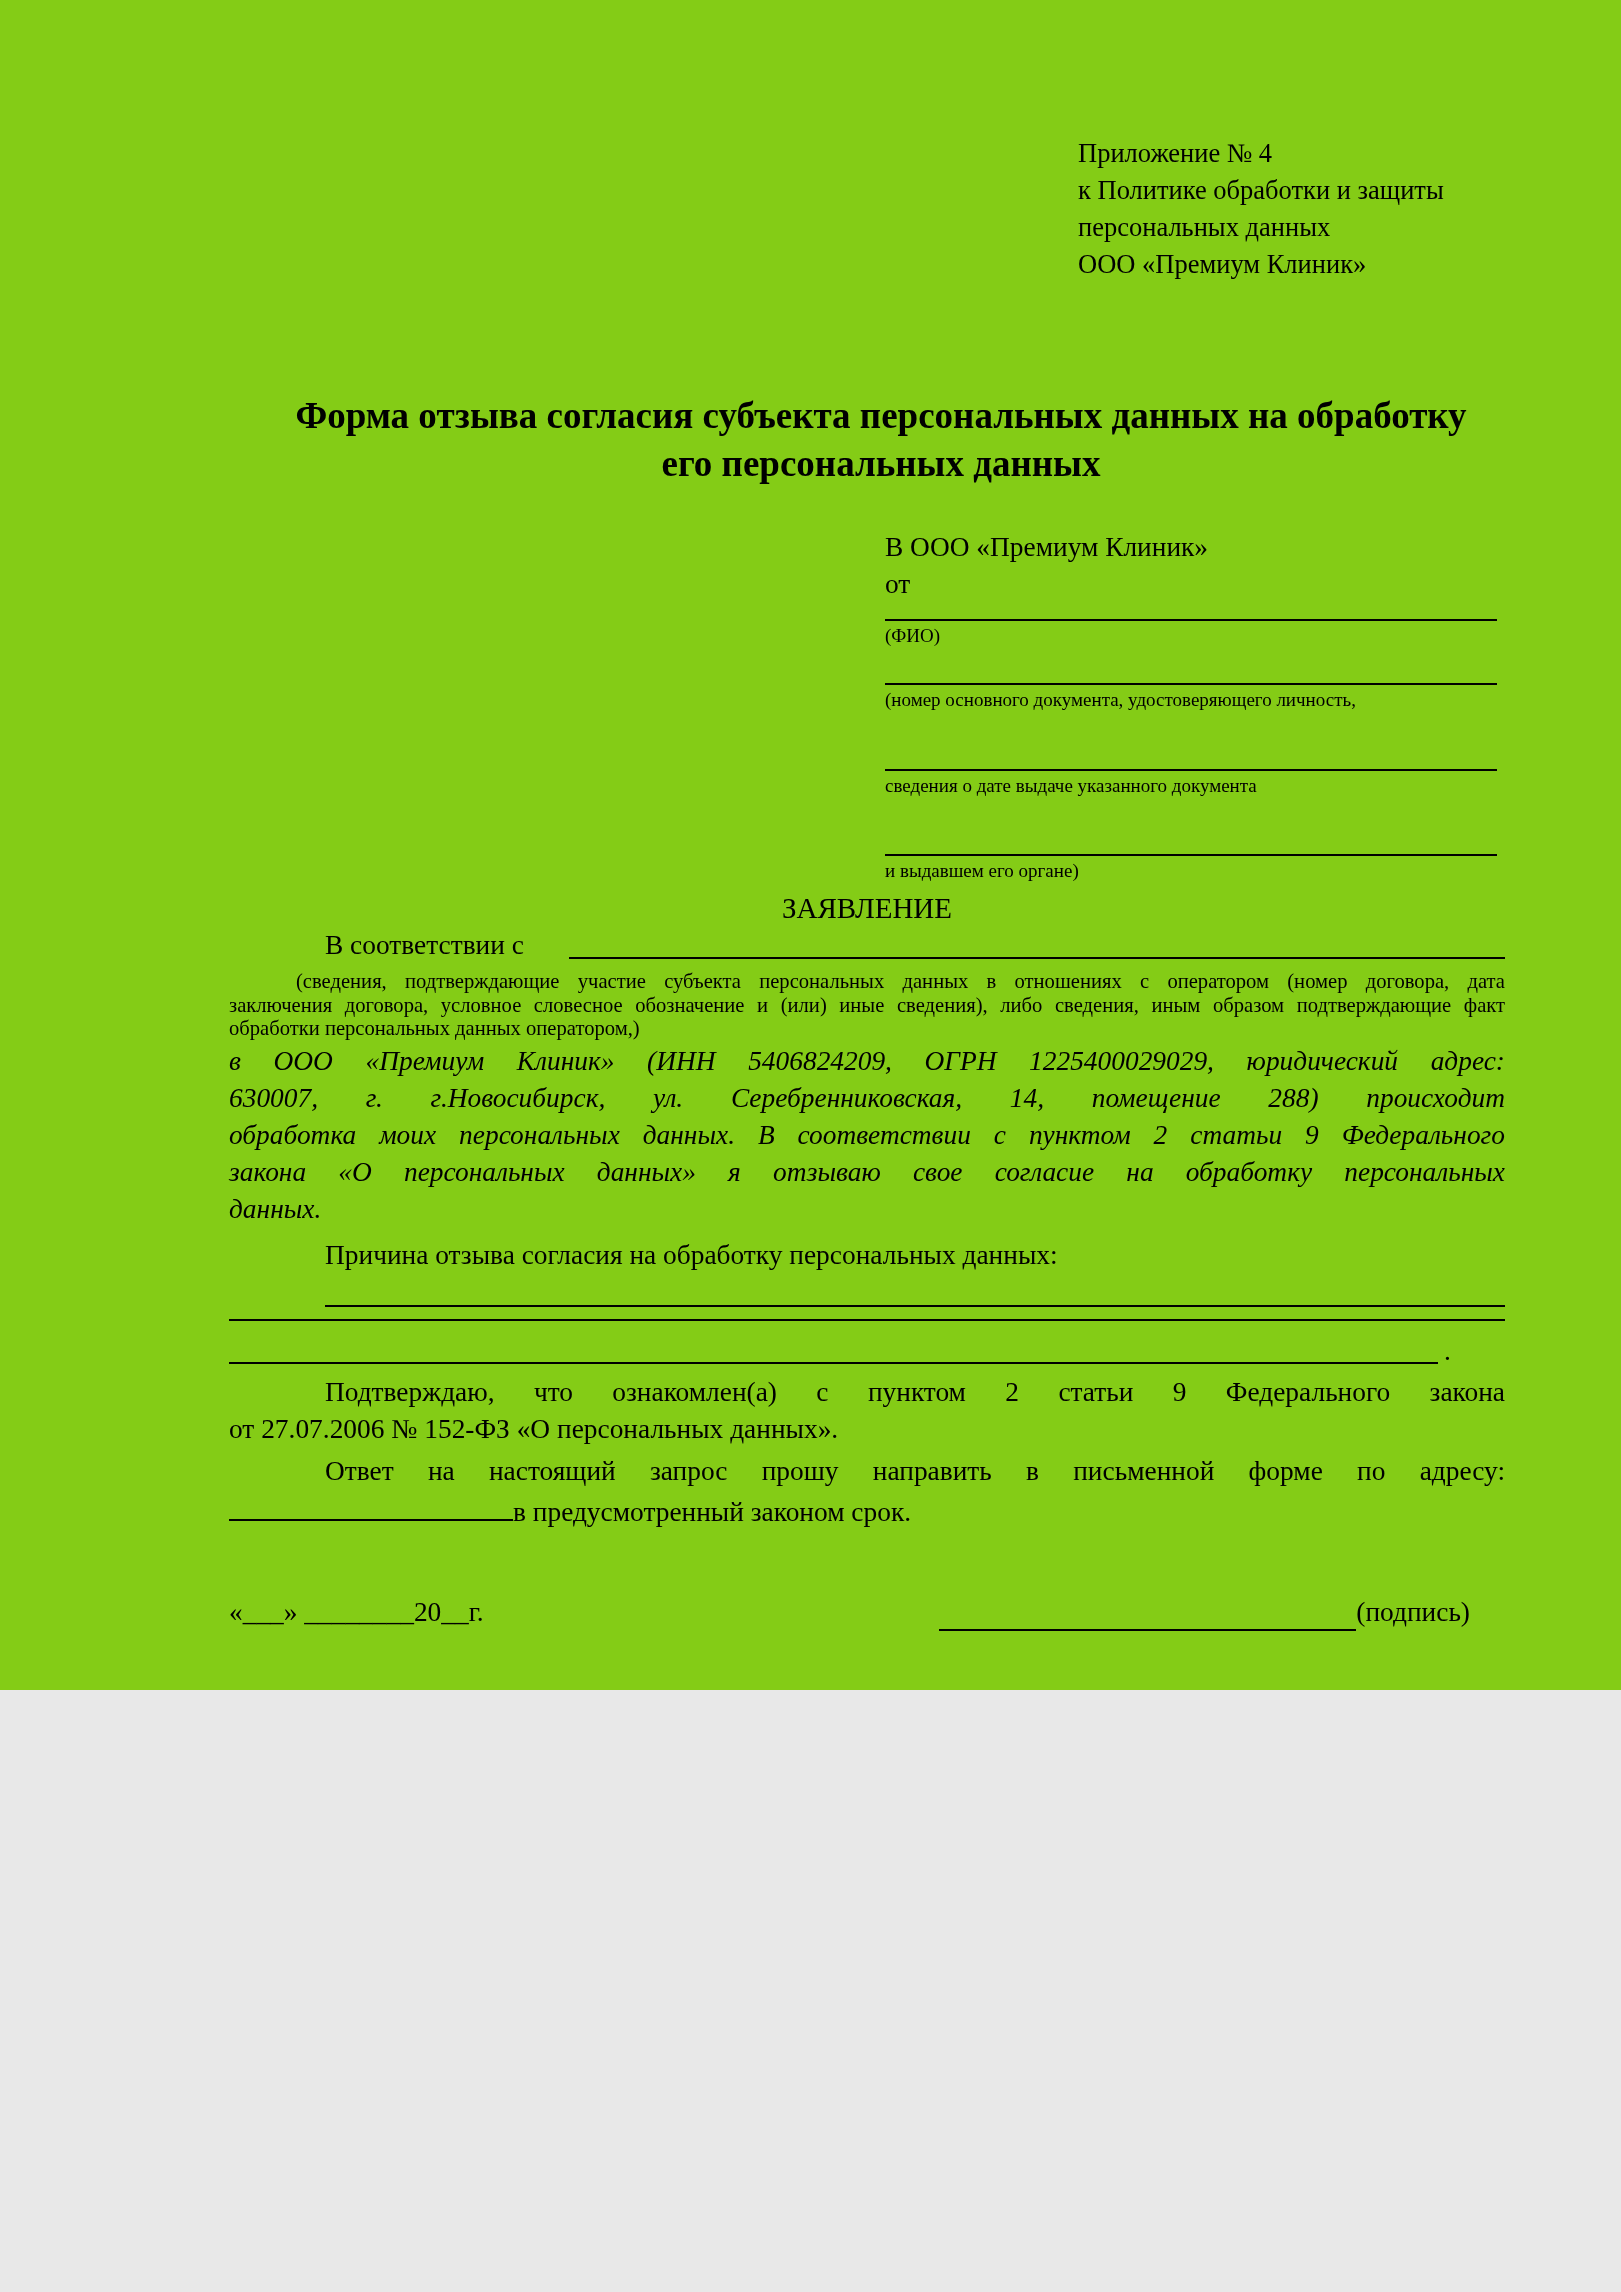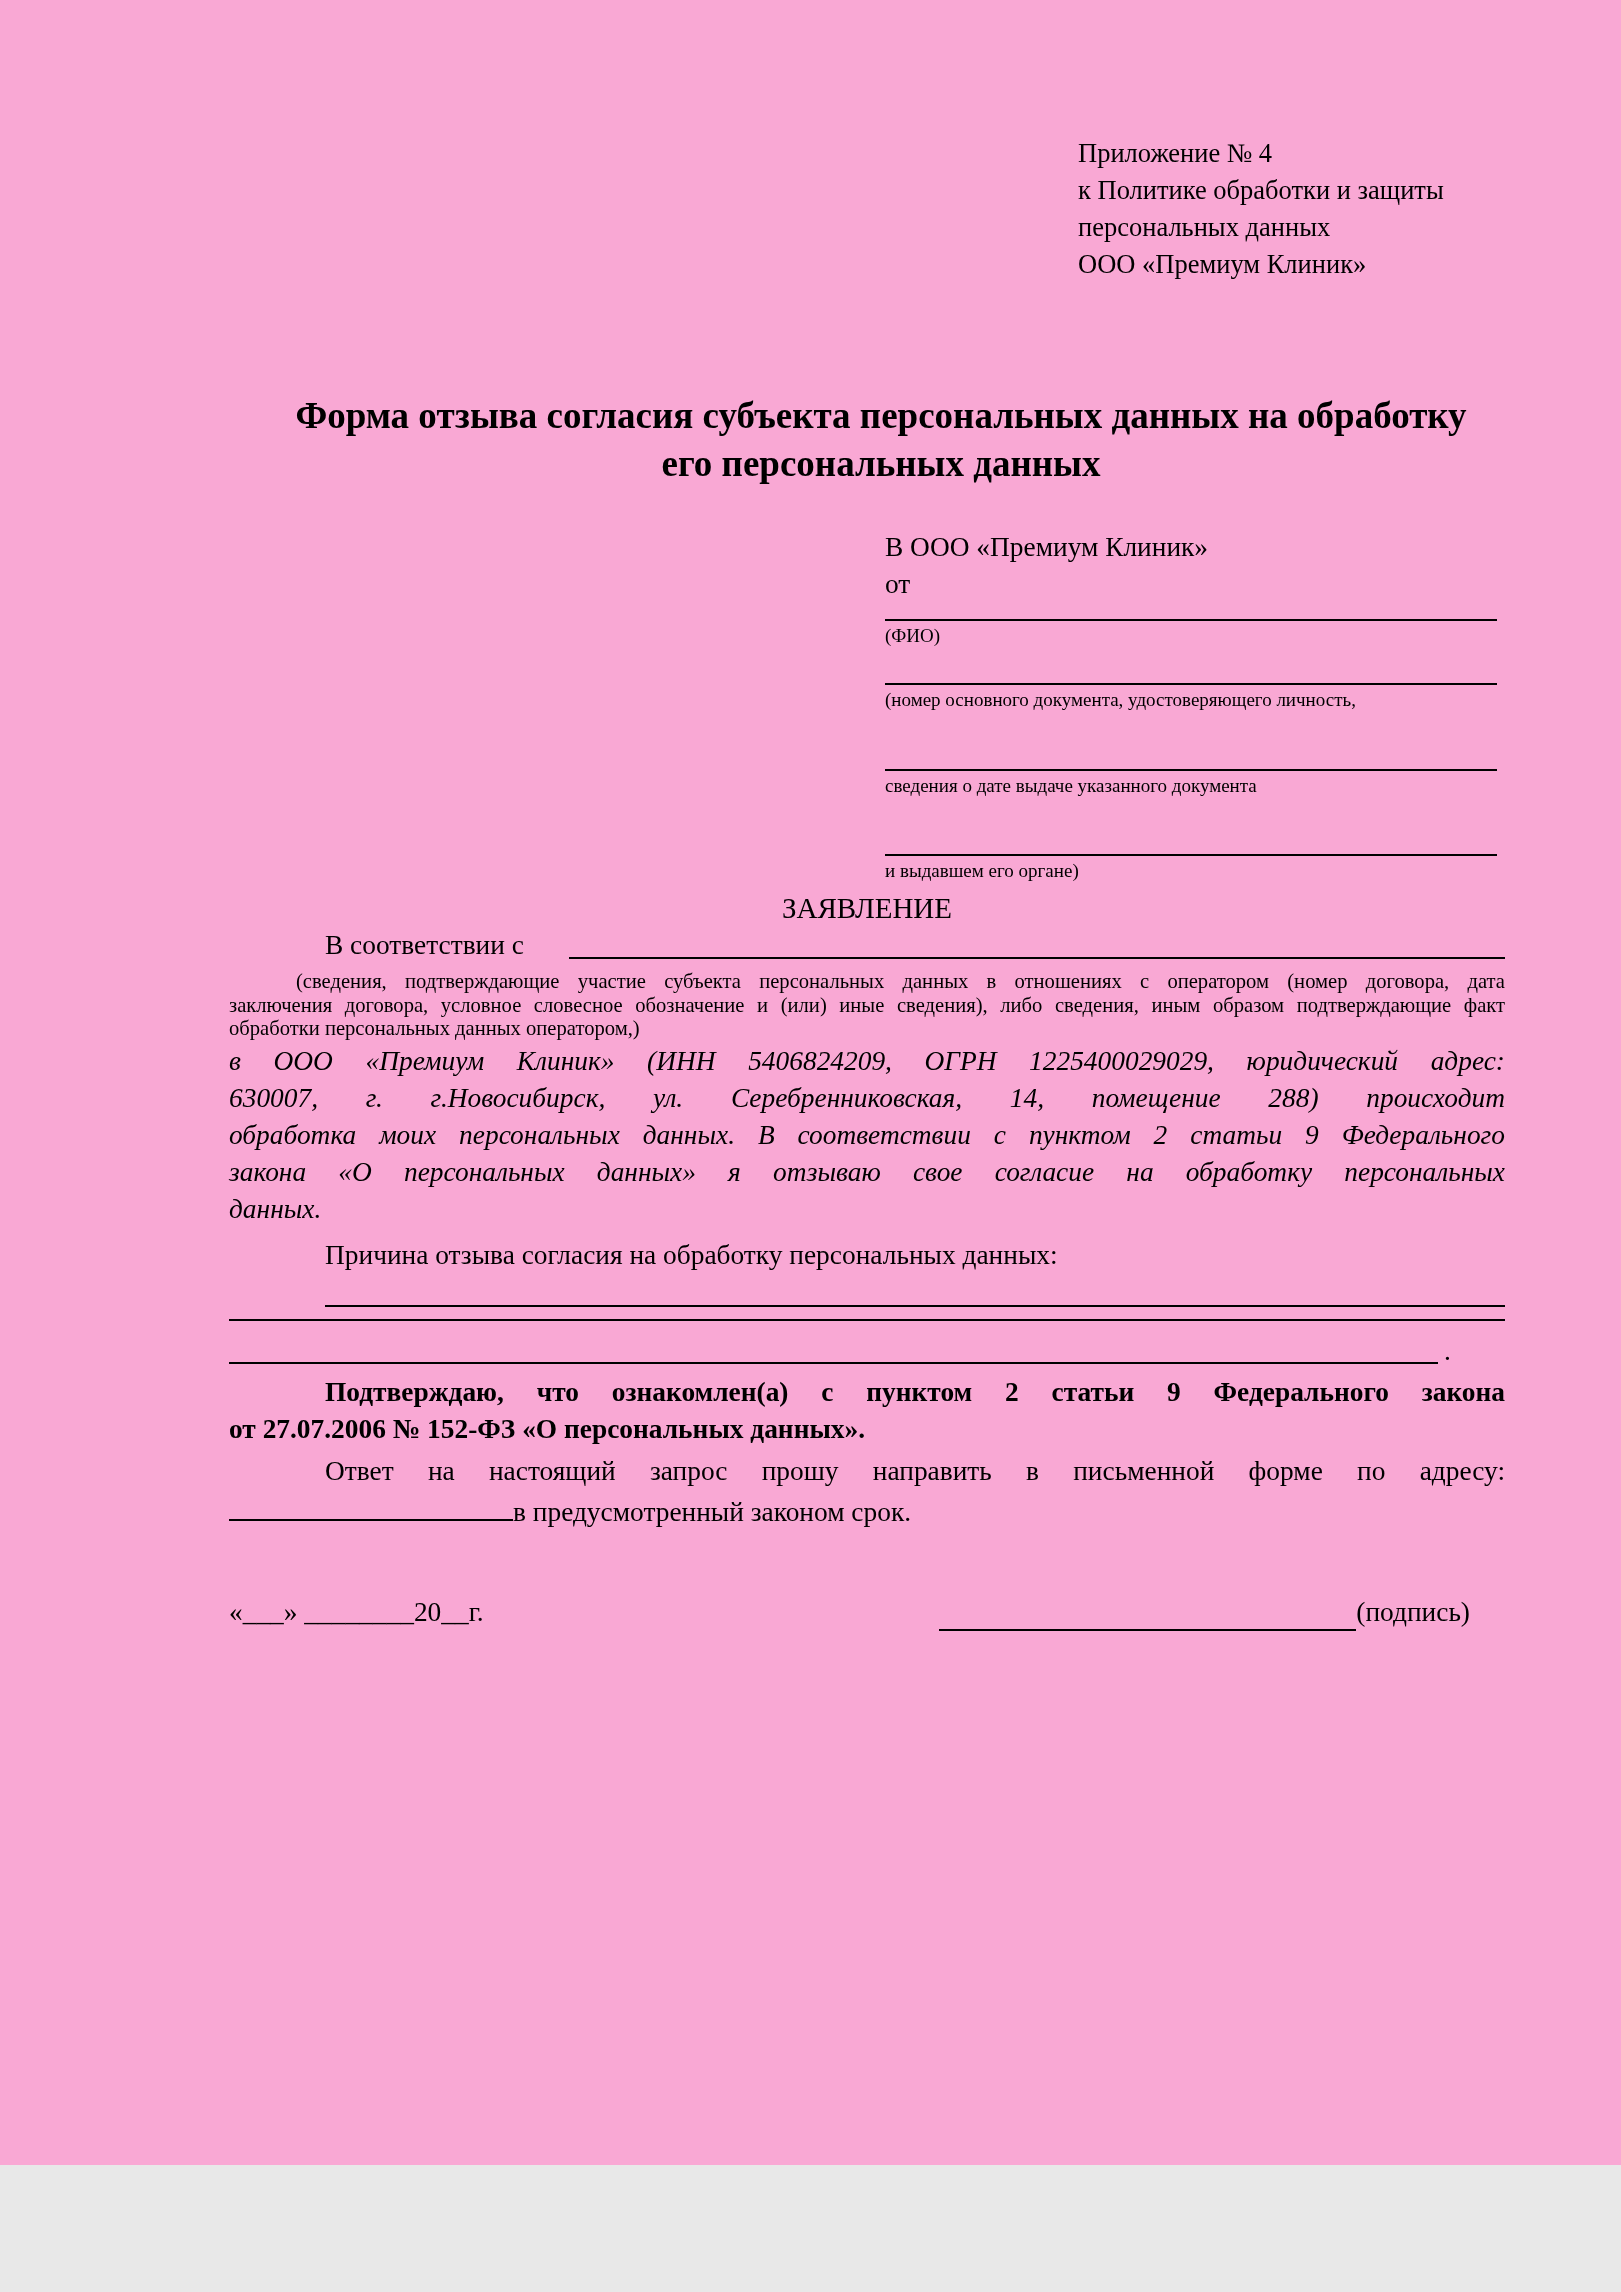--- a/index.html
+++ b/index.html
@@ -1,20 +1,20 @@
 <!DOCTYPE html>
 <html><head>
 <meta charset="utf-8">
 <style>
   html,body { margin:0; padding:0; background:#e8e8e8; }
   .page {
     position:relative;
-    width:1621px; height:2165px;
+    width:1621px; height:1690px;
     margin:0 auto;
-    background:#f9a8d4;
+    background:#84cc16;
     color:#000;
     font-family:"Liberation Serif","DejaVu Serif",serif;
   }
   
   .header-block {
     position:absolute; left:1078px; top:135px;
     font-size:26.5px; line-height:37px; white-space:nowrap;
   }
   
   .doc-title {
@@ -148,21 +148,21 @@
     </div>
   </div>
 
   <div class="content" style="top:1284px;">
     <div class="blank-rule"></div>
     <div class="blank-rule short">
       <span class="period">.</span>
     </div>
   </div>
 
-  <div class="content" style="top:1374px;font-weight:bold;">
+  <div class="content" style="top:1374px;">
     <div class="line just indent">Подтверждаю, что ознакомлен(а) с пунктом 2 статьи 9 Федерального закона</div>
     <div class="line">от 27.07.2006 № 152-ФЗ «О персональных данных».</div>
   </div>
 
   <div class="content" style="top:1453px;">
     <div class="line just indent">Ответ на настоящий запрос прошу направить в письменной форме по адресу:</div>
     <div class="line">
       <span class="rule-inline"></span><span class="nowrap">в предусмотренный законом срок.</span>
     </div>
   </div>

